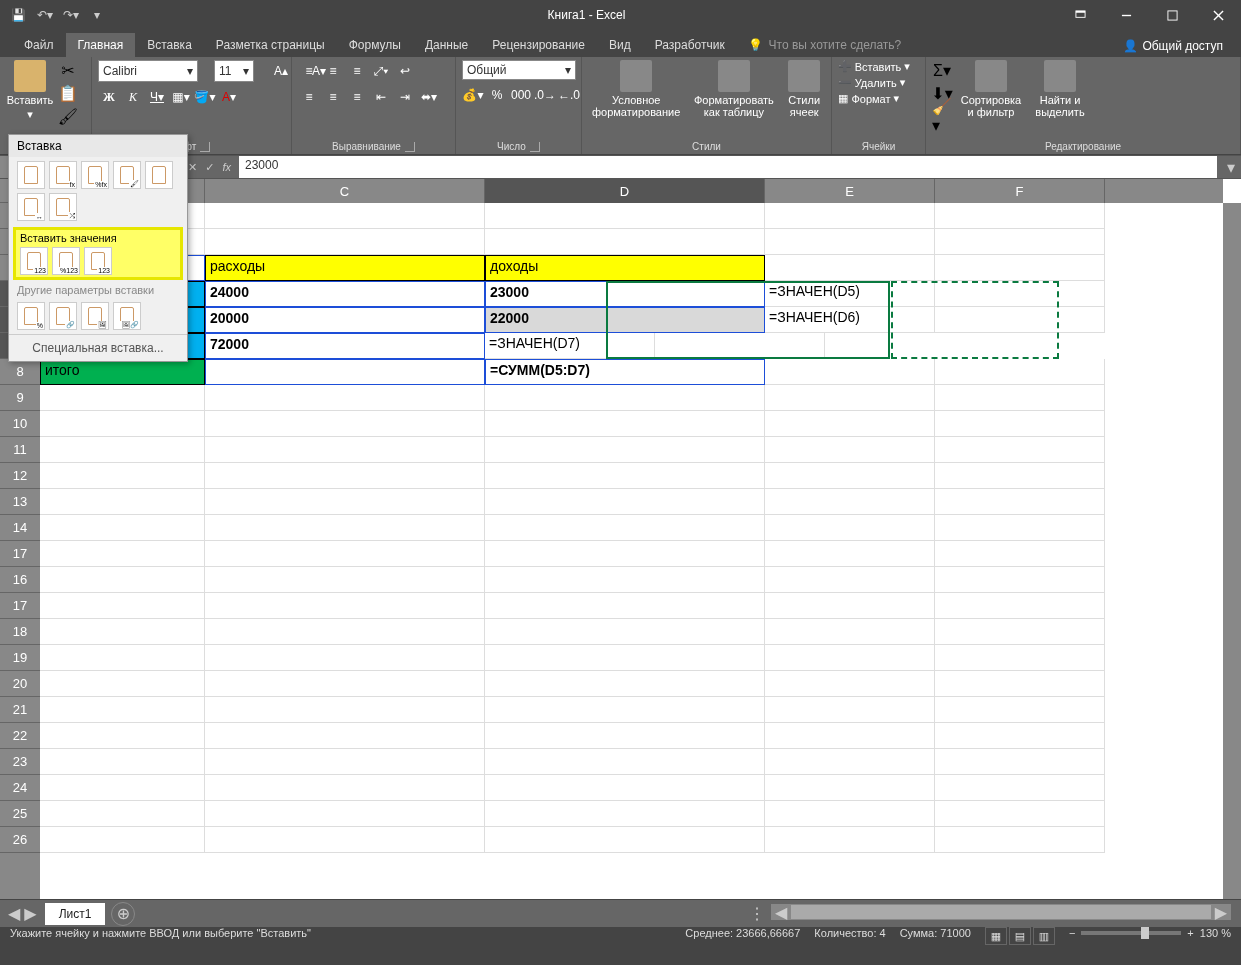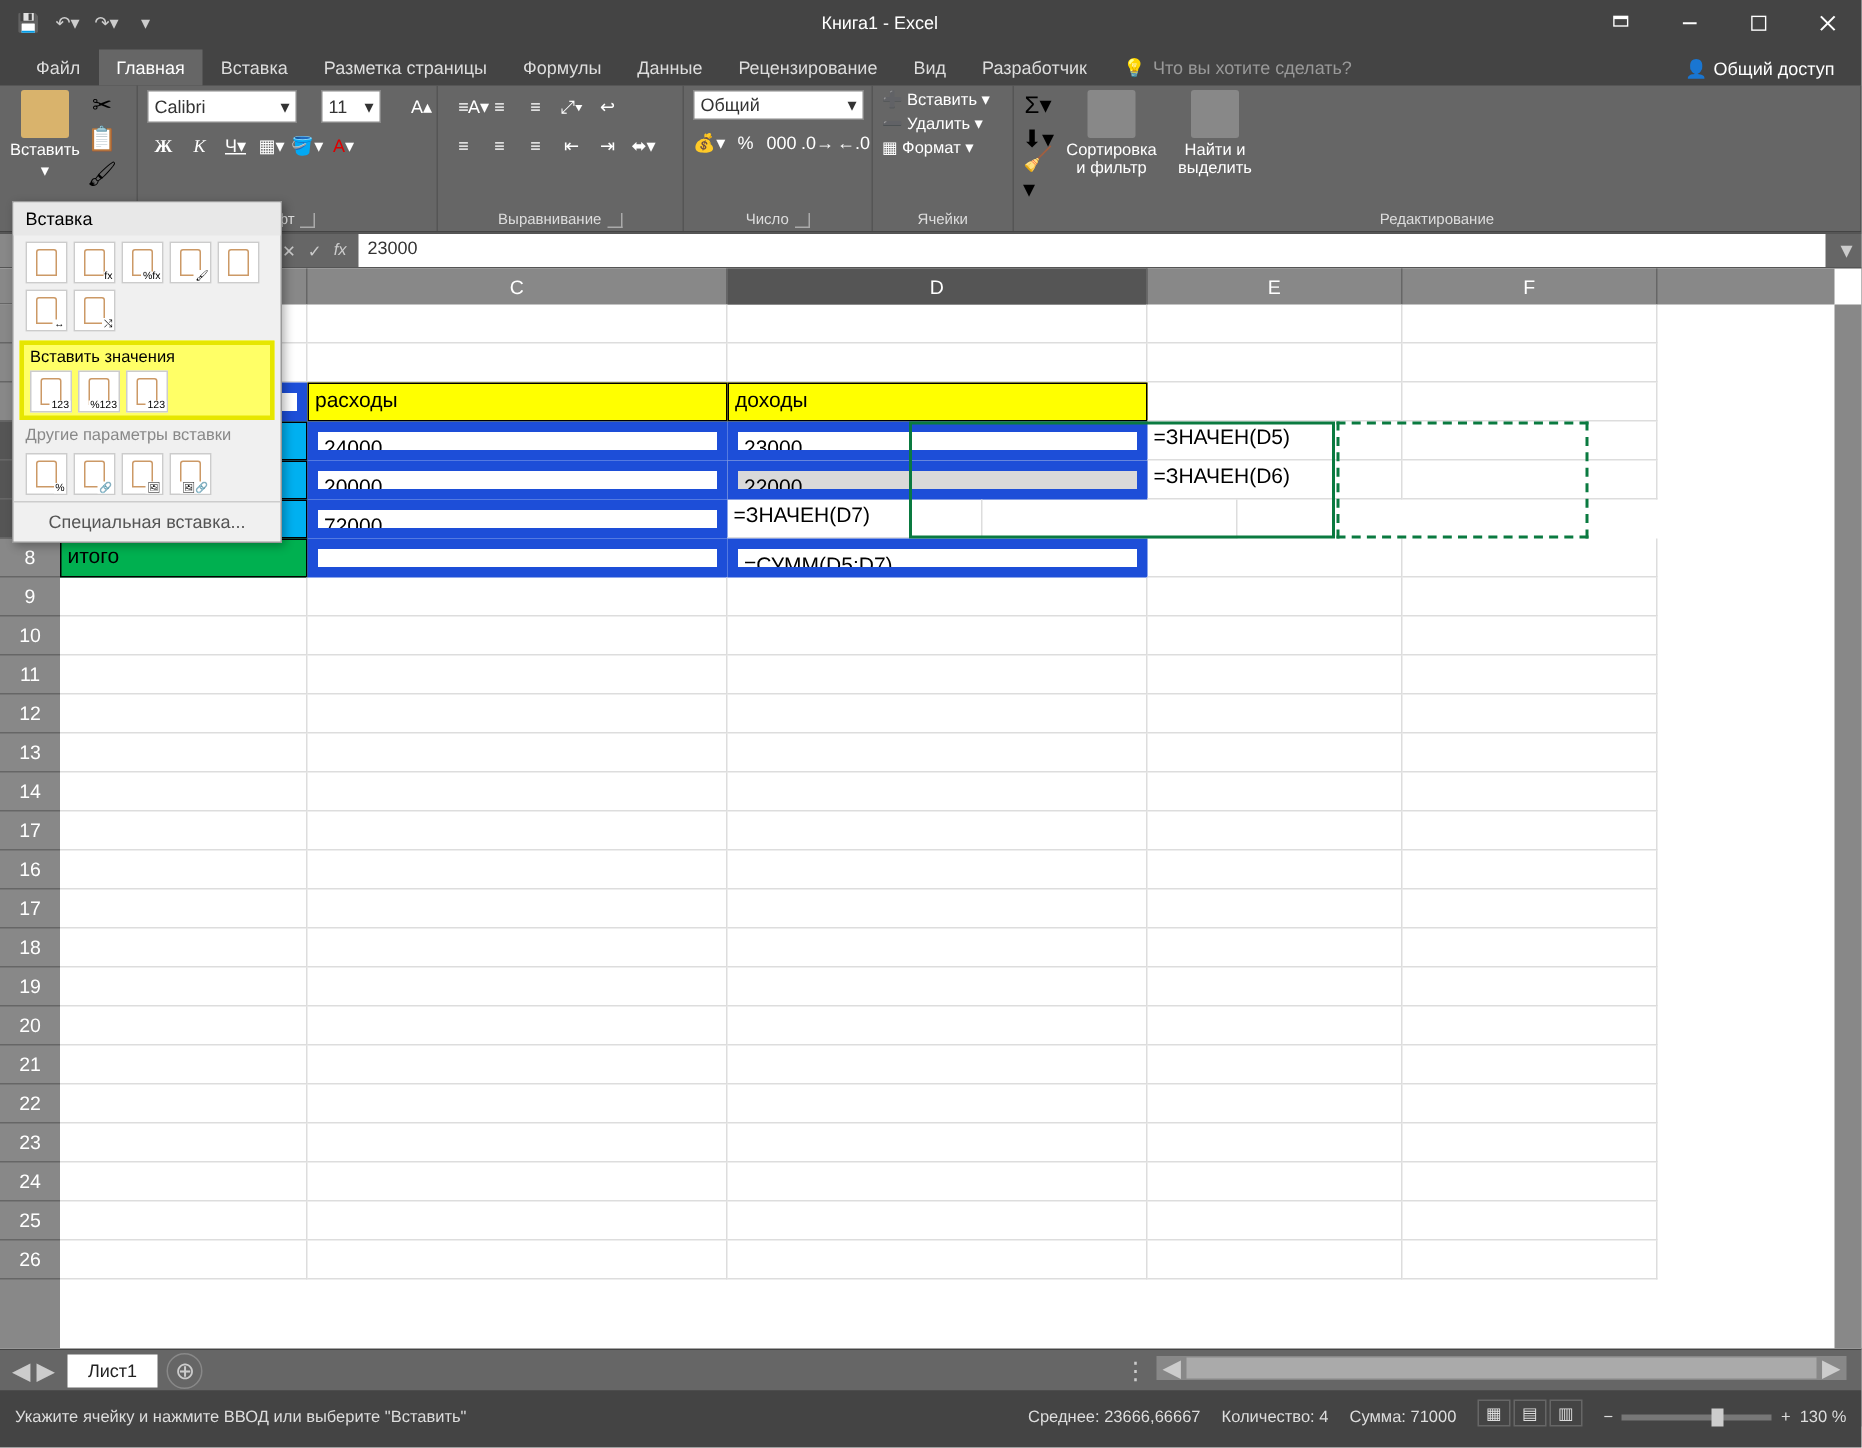--- a/index.html
+++ b/index.html
@@ -47,21 +47,21 @@
 .colhead { border-right:1px solid #666; display:flex; align-items:center; justify-content:center; color:#fff; font-size:13px; }
 .colhead.sel { background:#555; }
 .rowheads { position:absolute; left:0; top:24px; width:40px; bottom:0; background:#888; }
 .rowhead { height:26px; border-bottom:1px solid #666; display:flex; align-items:center; justify-content:center; color:#fff; font-size:13px; }
 .rowhead.sel { background:#555; }
 .cells { position:absolute; left:40px; top:24px; right:18px; bottom:0; }
 .row { height:26px; display:flex; }
 .cell { border-right:1px solid #ddd; border-bottom:1px solid #ddd; padding:2px 4px; font-size:14px; color:#000; overflow:hidden; white-space:nowrap; }
 .cell.hdr-yellow { background:#ffff00; border:1px solid #000; }
 .cell.month { background:#00b0f0; border:1px solid #000; }
-.cell.bord { border:7px solid #1d4ed8; }
+.cell.bord { border:1px solid #1d4ed8;font-weight:bold; }
 .cell.total { background:#00b050; border:1px solid #000; }
 .cell.grey { background:#d9d9d9; }
 .vscroll { position:absolute; right:0; top:24px; width:18px; bottom:0; background:#888; }
 
 .marquee { position:absolute; border:2px dashed #0a7a40; pointer-events:none; }
 .selbox { position:absolute; border:2px solid #0a7a40; pointer-events:none; }
 
 .paste-menu { position:absolute; left:8px; top:134px; width:180px; background:#f0f0f0; border:1px solid #999; box-shadow:2px 2px 6px rgba(0,0,0,0.3); font-size:12px; z-index:100; }
 .pm-title { padding:4px 8px; background:#e8e8e8; font-weight:normal; }
 .pm-icons { display:flex; flex-wrap:wrap; gap:4px; padding:4px 8px; }
@@ -72,21 +72,21 @@
 .pm-special { padding:6px 10px; border-top:1px solid #ccc; text-align:center; color:#555; }
 
 .sheet-tabs { height:28px; background:#666; display:flex; align-items:center; border-top:1px solid #444; }
 .st-nav { display:flex; gap:4px; padding:0 8px; color:#ccc; }
 .st-tab { background:#fff; padding:4px 14px; font-size:12px; color:#222; }
 .st-add { width:24px; height:24px; display:flex; align-items:center; justify-content:center; color:#ccc; margin-left:6px; font-size:16px; border:1px solid #888; border-radius:50%; }
 .st-scroll { flex:1; display:flex; justify-content:flex-end; padding-right:10px; }
 .st-scroll-track { width:460px; height:16px; background:#888; display:flex; align-items:center; }
 .st-scroll-thumb { height:14px; background:#aaa; }
 
-.statusbar { height:24px; background:#444; display:flex; align-items:flex-end; color:#ddd; font-size:11px; padding:0 10px; gap:14px; }
+.statusbar { height:24px; background:#444; display:flex; align-items:flex-start; color:#ddd; font-size:11px; padding:0 10px; gap:14px; }
 .sb-left { flex:1; }
 .sb-stat { white-space:nowrap; }
 .sb-views { display:flex; gap:2px; }
 .sb-view { width:22px; height:18px; border:1px solid #666; display:flex; align-items:center; justify-content:center; }
 .sb-zoom { display:flex; align-items:center; gap:6px; }
 .sb-slider { width:100px; height:4px; background:#777; position:relative; }
 .sb-thumb { position:absolute; width:8px; height:12px; background:#ccc; top:-4px; left:60%; }
 </style>
 </head>
 <body>
@@ -224,20 +224,39 @@
         <span class="sq">.0→</span>
         <span class="sq">←.0</span>
       </div>
     </div>
     <div class="rgroup-label">
         <span>Число</span>
         <span class="dlg-launch"></span>
       </div>
   </div>
 
+  <div class="rgroup" style="width:250px">
+    <div class="rgroup-body" style="gap:8px">
+      <div class="bigbtn" style="width:102px">
+          <div class="bigicon"></div>
+          <span>Условное форматирование</span>
+        </div>
+      <div class="bigbtn" style="width:88px">
+          <div class="bigicon"></div>
+          <span>Форматировать как таблицу</span>
+        </div>
+      <div class="bigbtn" style="width:44px">
+          <div class="bigicon"></div>
+          <span>Стили ячеек</span>
+        </div>
+    </div>
+    <div class="rgroup-label">
+        <span>Стили</span>
+      </div>
+  </div>
 
   <div class="rgroup" style="width:94px">
     <div class="rgroup-body">
         <div class="col3">
       <div class="rowbtn">➕ <span>Вставить</span>▾</div>
       <div class="rowbtn">➖ <span>Удалить</span>▾</div>
       <div class="rowbtn">▦ <span>Формат</span>▾</div>
     </div>
       </div>
     <div class="rgroup-label">

